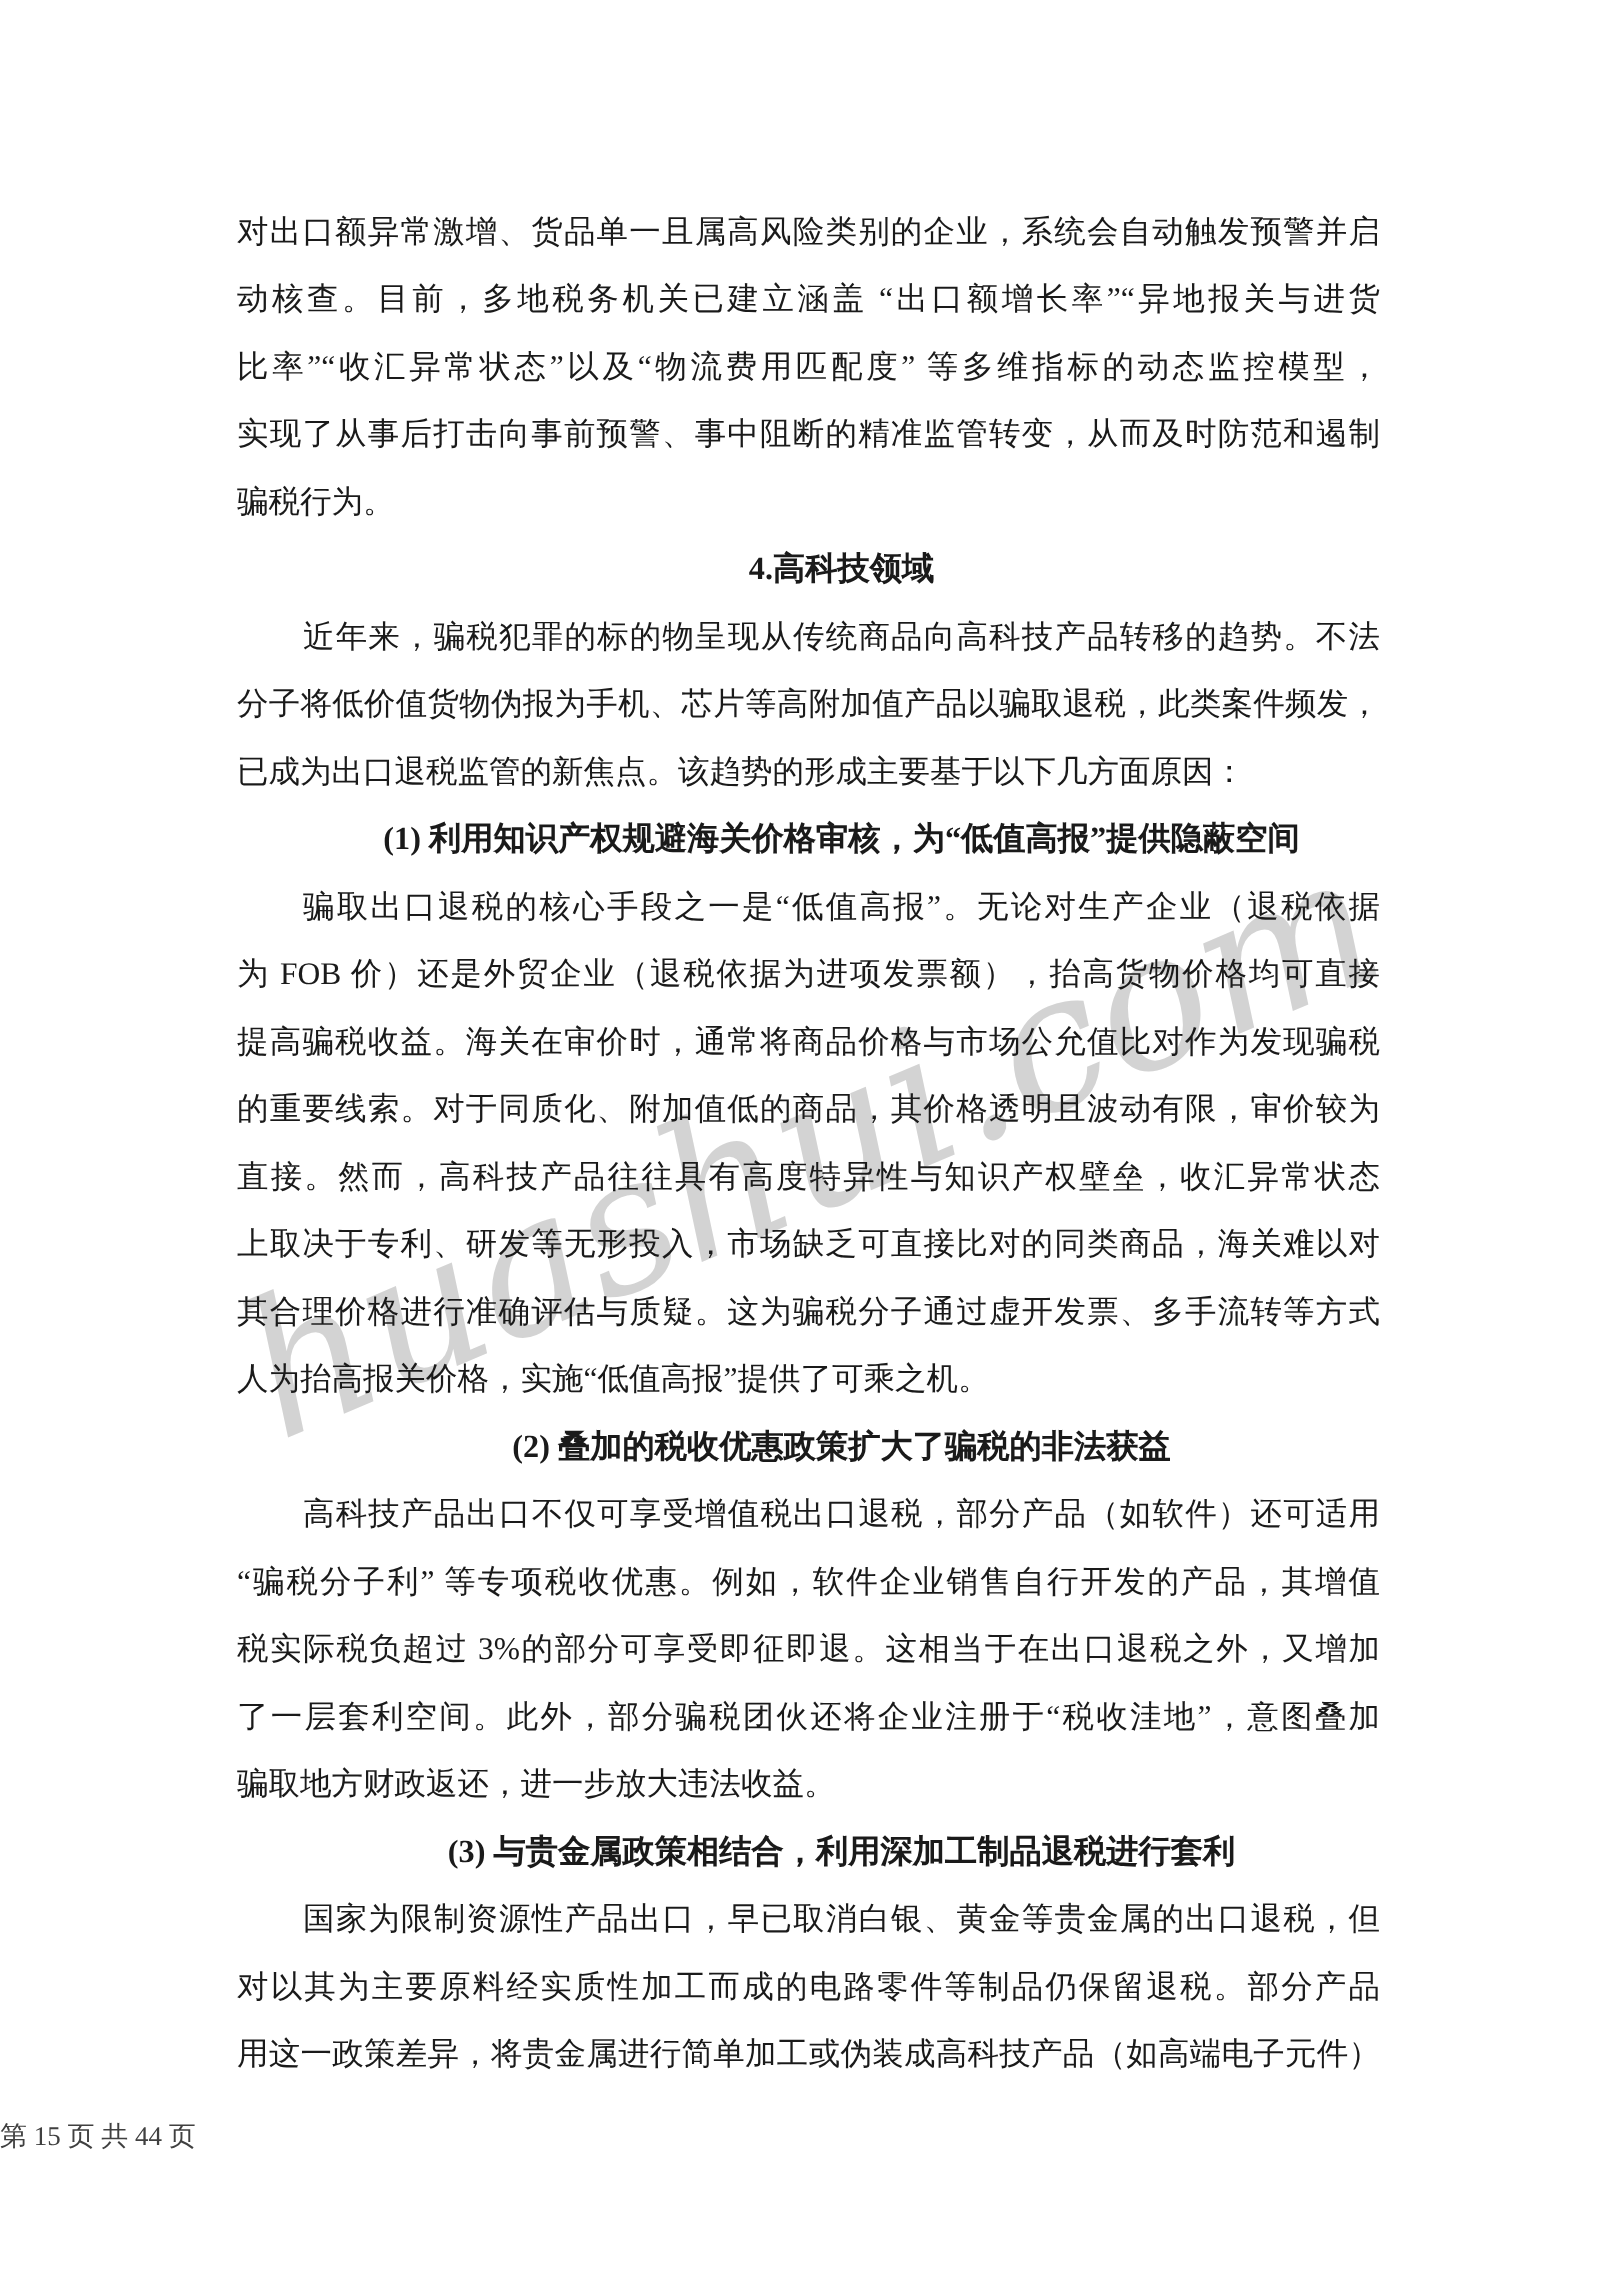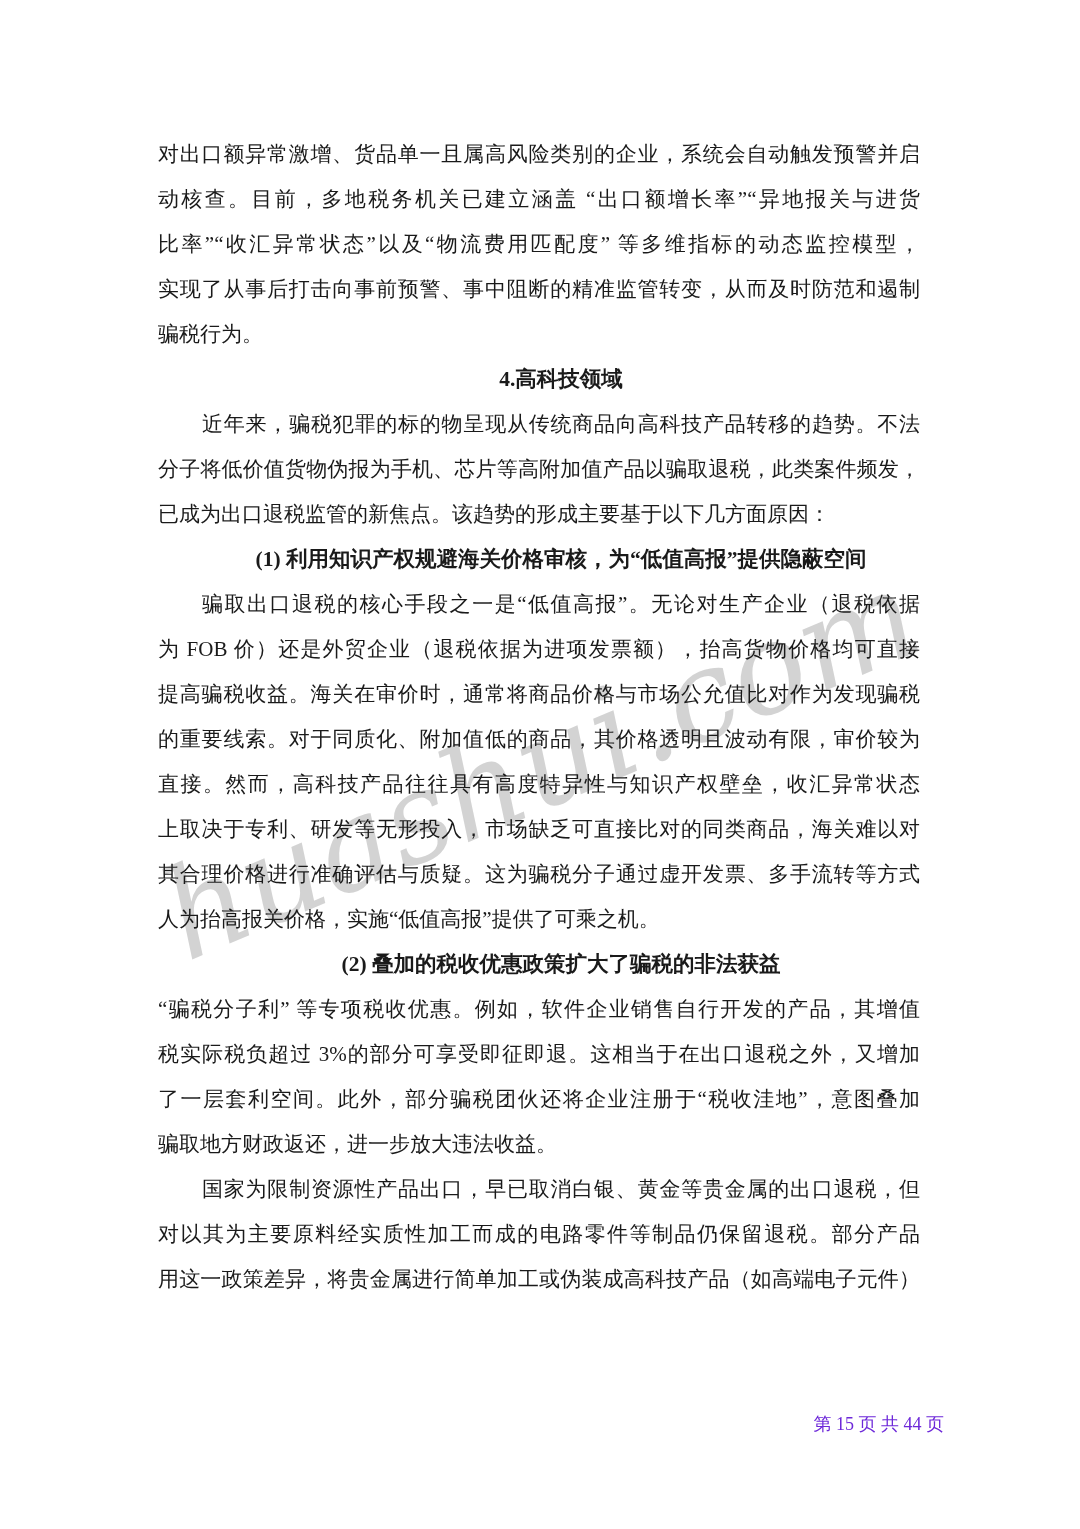--- a/index.html
+++ b/index.html
@@ -51,23 +51,23 @@
     color:rgba(150,150,150,0.42);
     text-align:center;
     white-space:nowrap;
     pointer-events:none;
     user-select:none;
   }
   .footer {
     position:absolute;
     left:0; top:1412px;
     width:944px;
-    text-align:right;
+    text-align:left;
     font-size:18px;
-    color:#6d28d9;
+    color:#404040;
     z-index:1;
   }
 </style>
 </head>
 <body>
 
 <div class="page">
   <div class="watermark">huashui.com</div>
 
   <div class="content">
@@ -90,25 +90,27 @@
         <div class="line justify">为 FOB 价）还是外贸企业（退税依据为进项发票额），抬高货物价格均可直接</div>
         <div class="line justify">提高骗税收益。海关在审价时，通常将商品价格与市场公允值比对作为发现骗税</div>
         <div class="line justify">的重要线索。对于同质化、附加值低的商品，其价格透明且波动有限，审价较为</div>
         <div class="line justify">直接。然而，高科技产品往往具有高度特异性与知识产权壁垒，收汇异常状态</div>
         <div class="line justify">上取决于专利、研发等无形投入，市场缺乏可直接比对的同类商品，海关难以对</div>
         <div class="line justify">其合理价格进行准确评估与质疑。这为骗税分子通过虚开发票、多手流转等方式</div>
         <div class="line">人为抬高报关价格，实施“低值高报”提供了可乘之机。</div>
       </div>
       <div class="heading">(2) 叠加的税收优惠政策扩大了骗税的非法获益</div>
       <div class="para">
+        <div class="line justify indent">高科技产品出口不仅可享受增值税出口退税，部分产品（如软件）还可适用</div>
         <div class="line justify">“骗税分子利” 等专项税收优惠。例如，软件企业销售自行开发的产品，其增值</div>
         <div class="line justify">税实际税负超过 3%的部分可享受即征即退。这相当于在出口退税之外，又增加</div>
         <div class="line justify">了一层套利空间。此外，部分骗税团伙还将企业注册于“税收洼地”，意图叠加</div>
         <div class="line">骗取地方财政返还，进一步放大违法收益。</div>
       </div>
+      <div class="heading">(3) 与贵金属政策相结合，利用深加工制品退税进行套利</div>
       <div class="para">
         <div class="line justify indent">国家为限制资源性产品出口，早已取消白银、黄金等贵金属的出口退税，但</div>
         <div class="line justify">对以其为主要原料经实质性加工而成的电路零件等制品仍保留退税。部分产品</div>
         <div class="line justify">用这一政策差异，将贵金属进行简单加工或伪装成高科技产品（如高端电子元件）</div>
       </div>
     </div>
 
   <div class="footer">第 15 页 共 44 页</div>
 </div>
 

